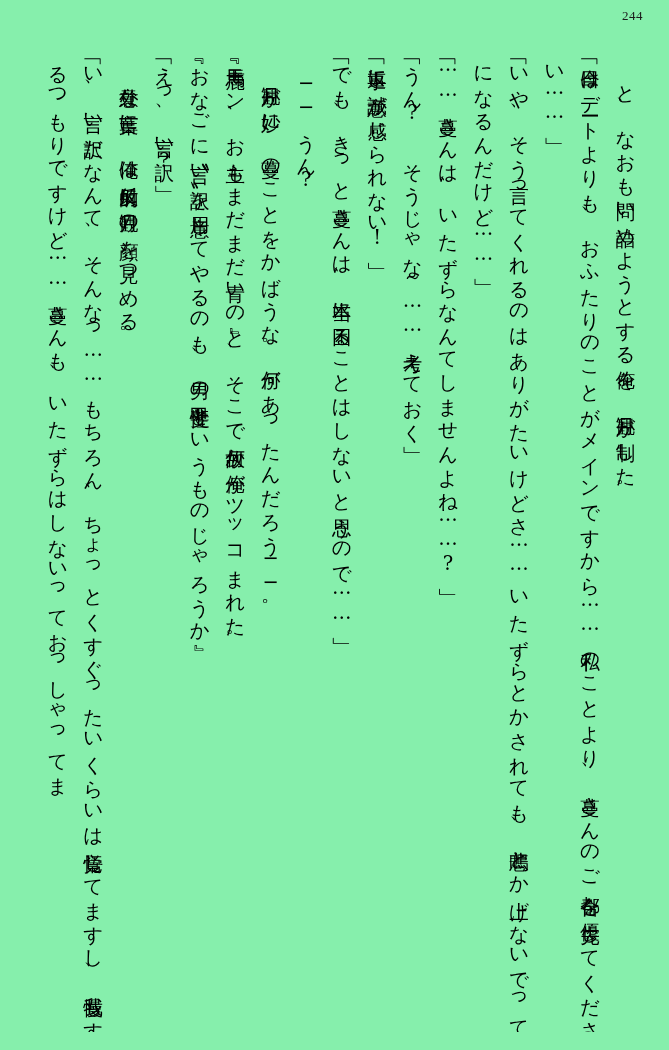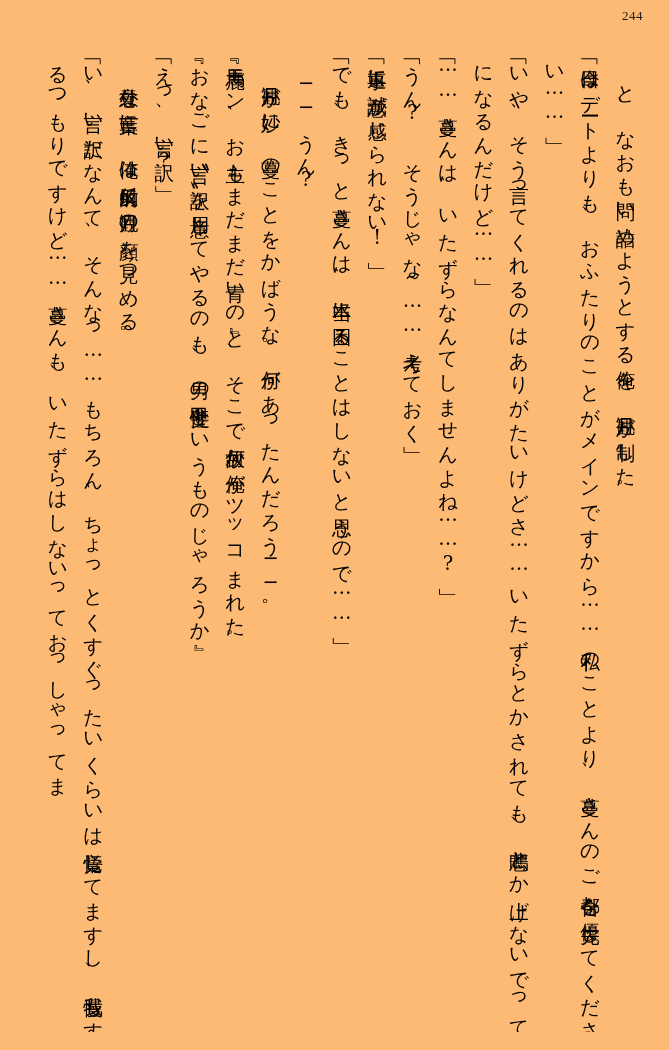--- a/index.html
+++ b/index.html
@@ -8,21 +8,21 @@
     background: #ffffff;
   }
   body {
     font-family: "DejaVu Serif", "Liberation Serif", serif;
     color: #000000;
   }
   #page {
     position: relative;
     width: 669px;
     height: 1050px;
-    background: #fdba74;
+    background: #86efac;
     overflow: hidden;
     box-sizing: border-box;
   }
   #page-number {
     position: absolute;
     top: 8px;
     right: 26px;
     font-size: 13px;
     letter-spacing: 0.5px;
     color: #1a1a1a;

